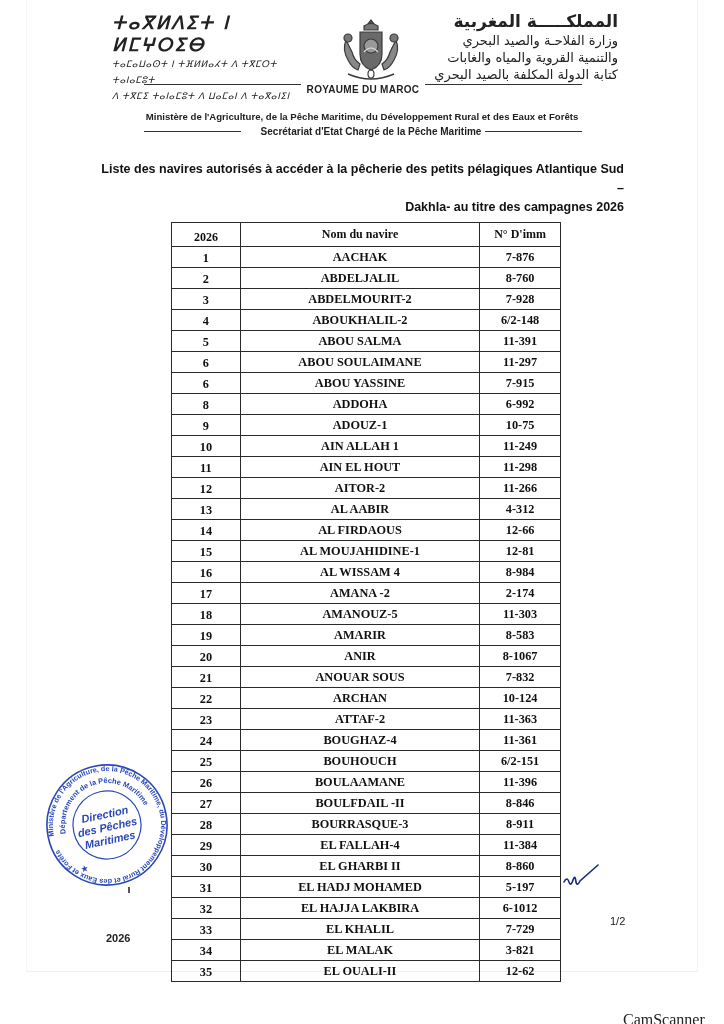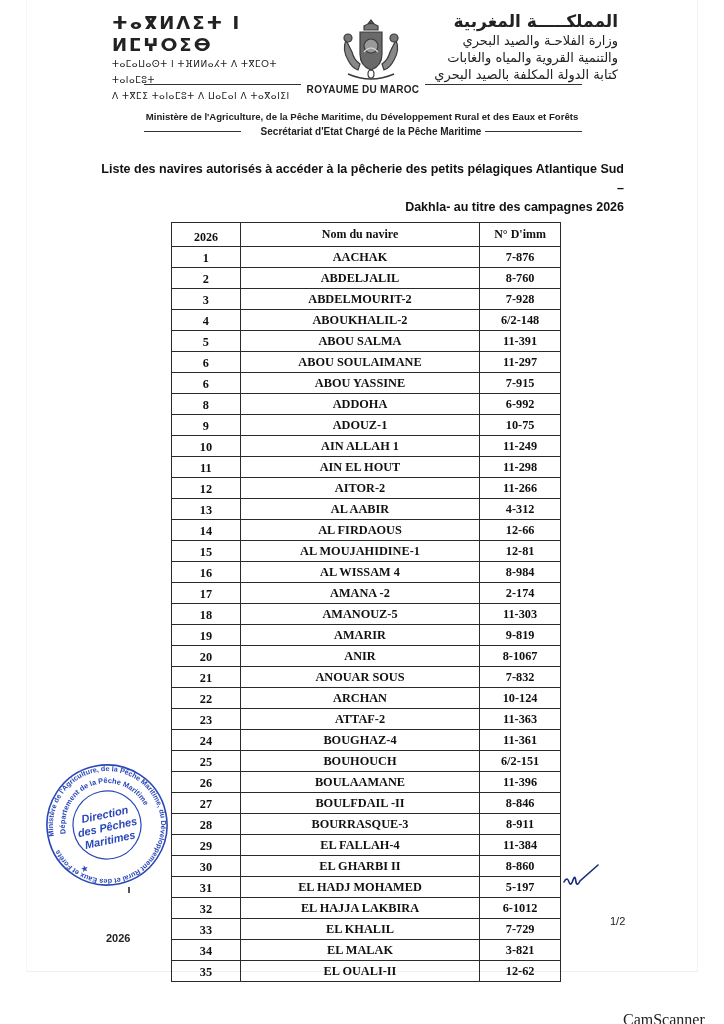--- a/index.html
+++ b/index.html
@@ -3,21 +3,21 @@
 <meta charset="utf-8">
 <style>
   * { box-sizing: border-box; margin: 0; padding: 0; }
   html, body { width: 724px; height: 1024px; background: #ffffff; overflow: hidden; }
   body { position: relative; font-family: "Liberation Sans", sans-serif; color: #1a1a1a; }
 
   .page-sheet { position: absolute; left: 26px; top: 0; width: 672px; height: 972px; background: #fff;
     border-right: 1px solid #f2f2f2; border-left: 1px solid #f6f6f6; border-bottom: 1px solid #efefef; }
 
   
-  .tifinagh { position: absolute; left: 112px; top: 12px; width: 200px; text-align: left; font-family: "DejaVu Sans", sans-serif; color: #222; }
+  .tifinagh { position: absolute; left: 112px; top: 12px; width: 200px; text-align: left; font-family: "DejaVu Sans", sans-serif; color: #222; font-style: italic; }
   .tifinagh .line1 { font-size: 18px; letter-spacing: 2px; line-height: 22px; font-weight: bold; }
   .tifinagh .line { font-size: 9px; line-height: 16px; letter-spacing: 0.5px; }
   .arabic { position: absolute; left: 418px; top: 10px; width: 200px; direction: rtl; font-family: "DejaVu Sans", sans-serif; color: #222; }
   .arabic .line1 { font-size: 17px; line-height: 22px; font-weight: bold; }
   .arabic .line { font-size: 13px; line-height: 17px; }
   .emblem { position: absolute; left: 338px; top: 16px; width: 66px; height: 70px; }
 
   .royaume-row { position: absolute; left: 144px; top: 84px; width: 438px; height: 12px; display: flex; align-items: flex-start; }
   .royaume-row .rule { flex: 1; height: 1px; background: #333; }
   .royaume-row .txt { padding: 0 6px; font-size: 10px; font-weight: bold; letter-spacing: 0.3px; color: #222; }
@@ -203,21 +203,21 @@
         <td class="c-imm">2-174</td>
       </tr>
       <tr>
         <td class="c-num">18</td>
         <td class="c-name">AMANOUZ-5</td>
         <td class="c-imm">11-303</td>
       </tr>
       <tr>
         <td class="c-num">19</td>
         <td class="c-name">AMARIR</td>
-        <td class="c-imm">9-819</td>
+        <td class="c-imm">8-583</td>
       </tr>
       <tr>
         <td class="c-num">20</td>
         <td class="c-name">ANIR</td>
         <td class="c-imm">8-1067</td>
       </tr>
       <tr>
         <td class="c-num">21</td>
         <td class="c-name">ANOUAR SOUS</td>
         <td class="c-imm">7-832</td>

